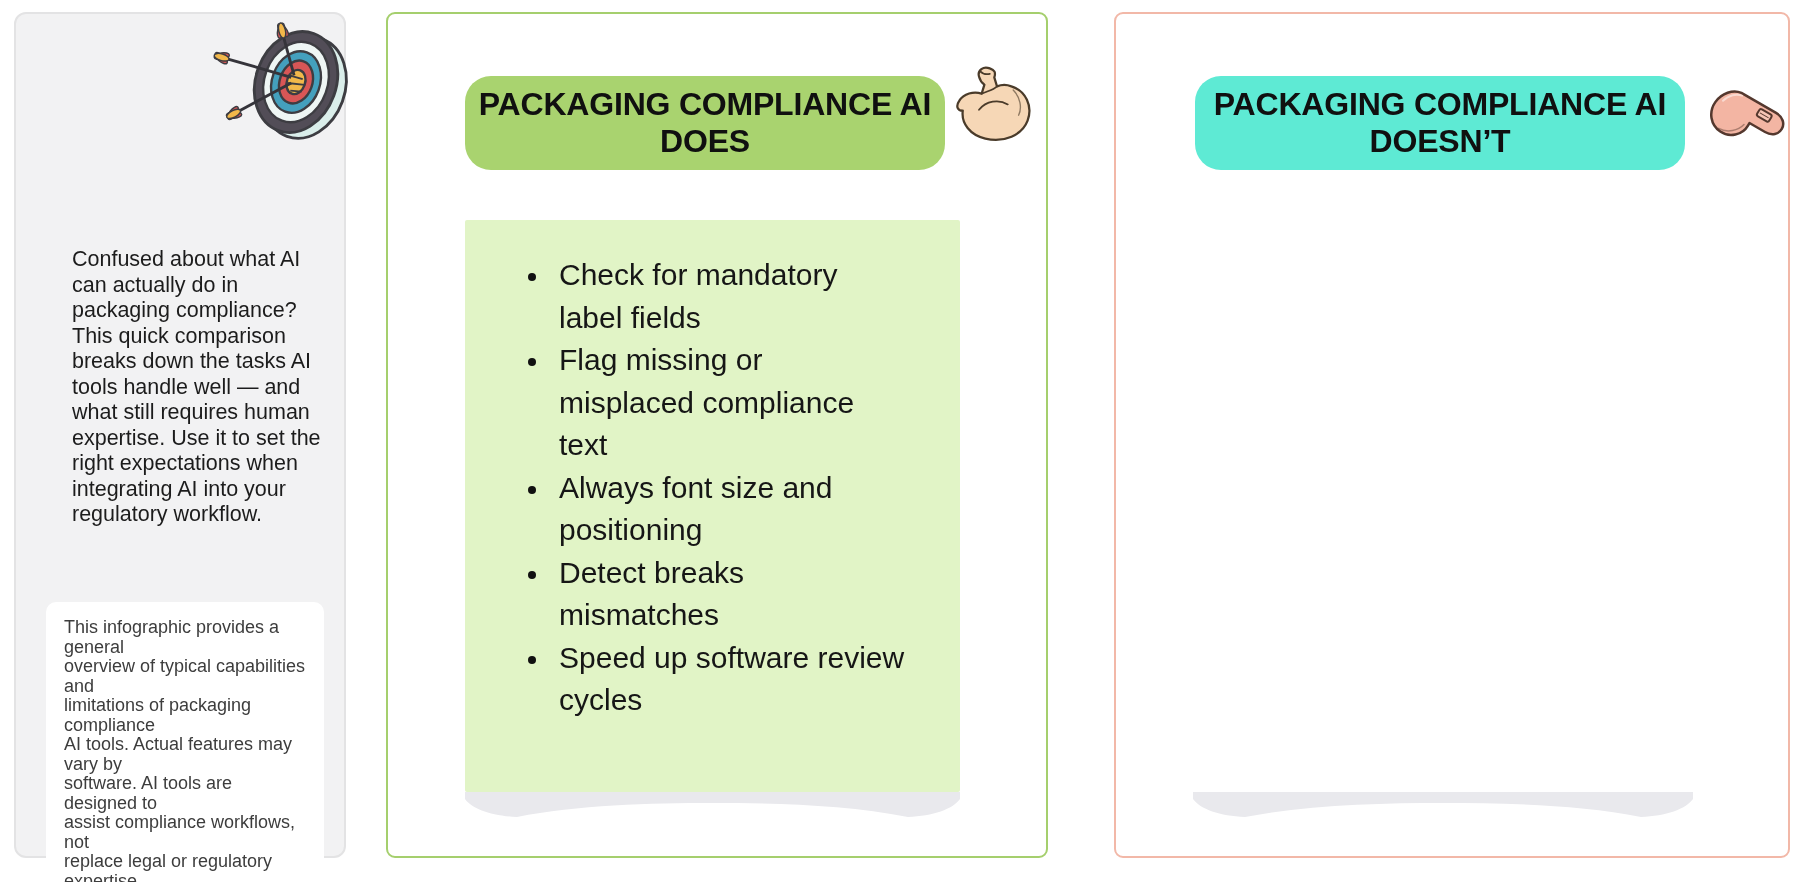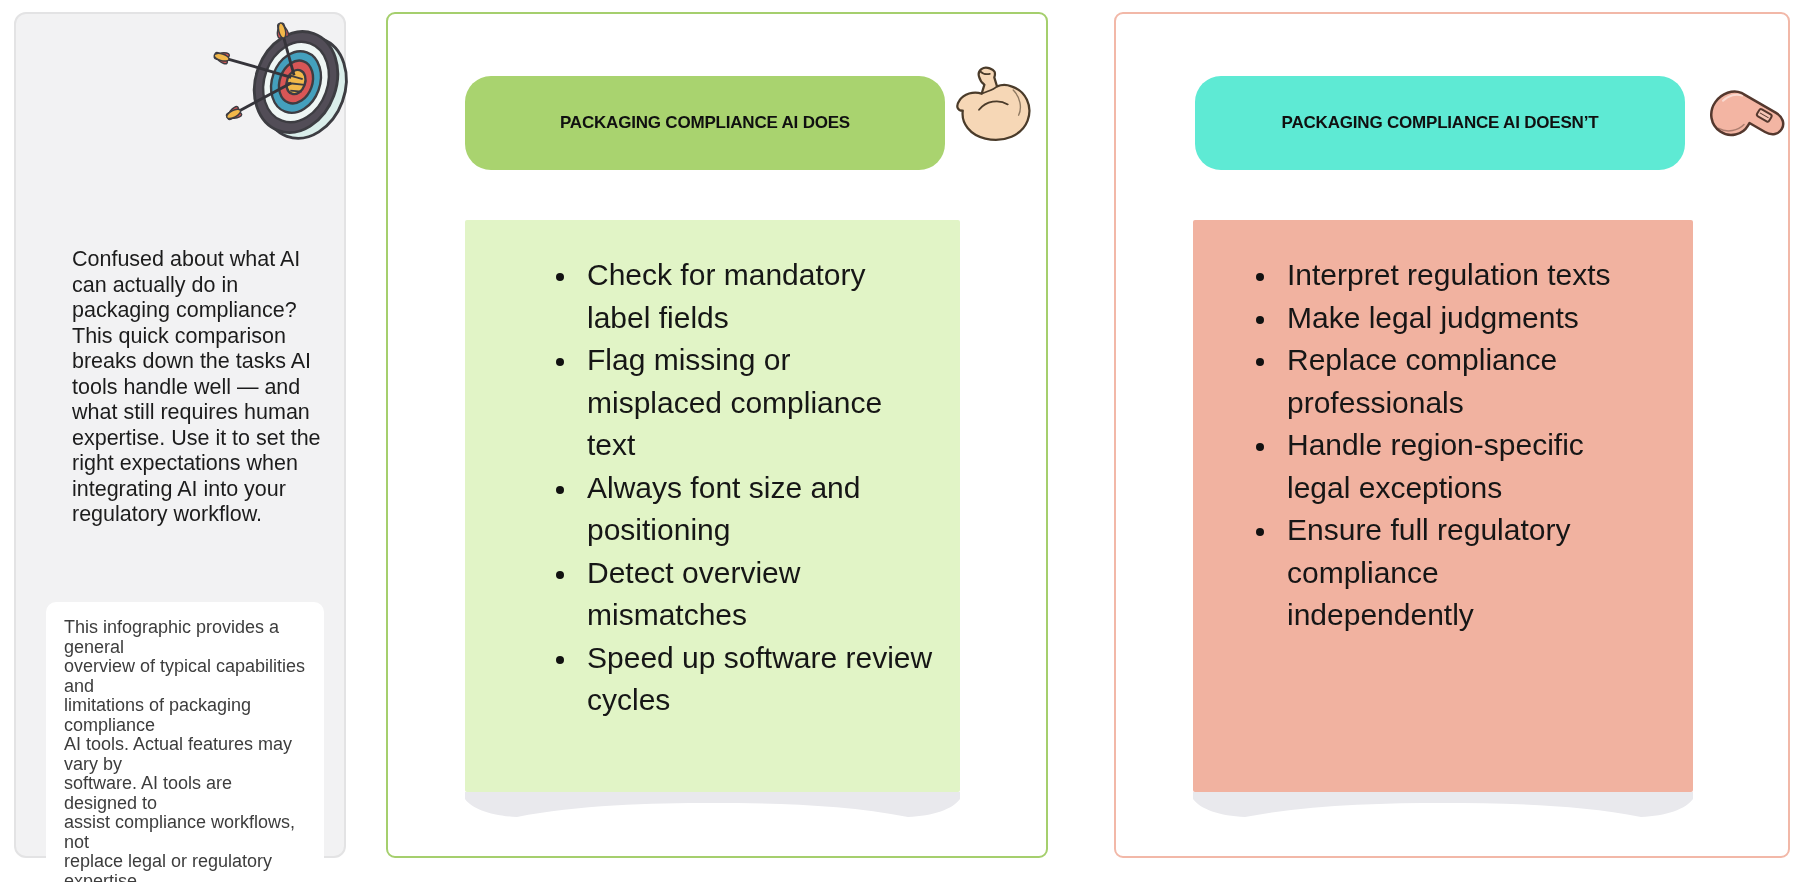--- a/index.html
+++ b/index.html
@@ -51,32 +51,32 @@
 
   .header-pill {
     position: absolute; top: 62px; height: 94px;
     border-radius: 26px;
     display: flex; align-items: center; justify-content: center;
     text-align: center;
   }
   .card-does   .header-pill { left: 77px; width: 480px; background: #a9d36f; }
   .card-doesnt .header-pill { left: 79px; width: 490px; background: #5eead4; }
   .header-label {
-    font-size: 17px; font-weight: 900; letter-spacing: -0.2px; color: #101010;
+    font-size: 32px; font-weight: 900; letter-spacing: -0.2px; color: #101010;
   }
 
   .corner-icon { position: absolute; }
   .bicep-icon   { right: 4px;  top: 48px; width: 90px;  height: 92px; }
   .whistle-icon { right: -8px; top: 48px; width: 100px; height: 102px; }
 
   .content-box {
     position: absolute; top: 206px;
     border-radius: 2px;
   }
-  .card-does   .content-box { left: 77px; width: 495px; height: 572px; background: #e1f4c6; padding-left: 28px; }
+  .card-does   .content-box { left: 77px; width: 495px; height: 572px; background: #e1f4c6; }
   .card-doesnt .content-box { left: 77px; width: 500px; height: 572px; background: #f1b2a0; }
 
   .content-box ul {
     margin: 0; padding: 34px 22px 0 86px;
     list-style: disc;
   }
   .content-box li {
     font-size: 30px; line-height: 42.5px; color: #161616;
     padding-left: 8px;
     white-space: pre-line;
@@ -170,21 +170,21 @@
 
     <div class="content-box">
       <ul>
         <li>Check for mandatory
 label fields</li>
         <li>Flag missing or
 misplaced compliance
 text</li>
         <li>Always font size and
 positioning</li>
-        <li>Detect overview
+        <li>Detect breaks
 mismatches</li>
         <li>Speed up software review
 cycles</li>
       </ul>
     </div>
 
     <svg class="curl-shadow" viewBox="0 0 495 30" preserveAspectRatio="none">
       <path d="M0,0 H495 V7 C488,17 468,24 443,25 C383,13 310,11 248,11
                C185,11 112,13 52,25 C27,24 7,17 0,7 Z" fill="#e9e9ed"></path>
     </svg>
@@ -200,33 +200,20 @@
         <path d="M32,36 L72,36 C80,36 85,41 85,47 C85,53 80,58 72,58 L54,58
                  C54,59 54,60 54,61 C54,72 44,81 33,80 C21,79 13,69 14,57
                  C15,46 23,37 32,36 Z" fill="#f3b5a3" stroke="#54382e" stroke-width="2.5" stroke-linejoin="round"></path>
         <rect x="56" y="40" width="14" height="8" rx="2" fill="#f6c5b5" stroke="#54382e" stroke-width="2"></rect>
         <path d="M58,44 L68,44" stroke="#54382e" stroke-width="1"></path>
         <path d="M20,52 C22,44 28,39 34,38" stroke="#ffffff" stroke-width="2" opacity="0.5" stroke-linecap="round"></path>
         <path d="M30,78 C40,78 48,70 50,62" stroke="#54382e" stroke-width="1.5" opacity="0.45" stroke-linecap="round"></path>
       </g>
     </svg>
 
-    <div class="content-box">
-      <ul>
-        <li>Interpret regulation texts</li>
-        <li>Make legal judgments</li>
-        <li>Replace compliance
-professionals</li>
-        <li>Handle region-specific
-legal exceptions</li>
-        <li>Ensure full regulatory
-compliance
-independently</li>
-      </ul>
-    </div>
 
     <svg class="curl-shadow" viewBox="0 0 500 30" preserveAspectRatio="none">
       <path d="M0,0 H500 V7 C493,17 473,24 448,25 C388,13 313,11 250,11
                C187,11 113,13 52,25 C27,24 7,17 0,7 Z" fill="#e9e9ed"></path>
     </svg>
   </section>
 
 </div>
 
 </body></html>

